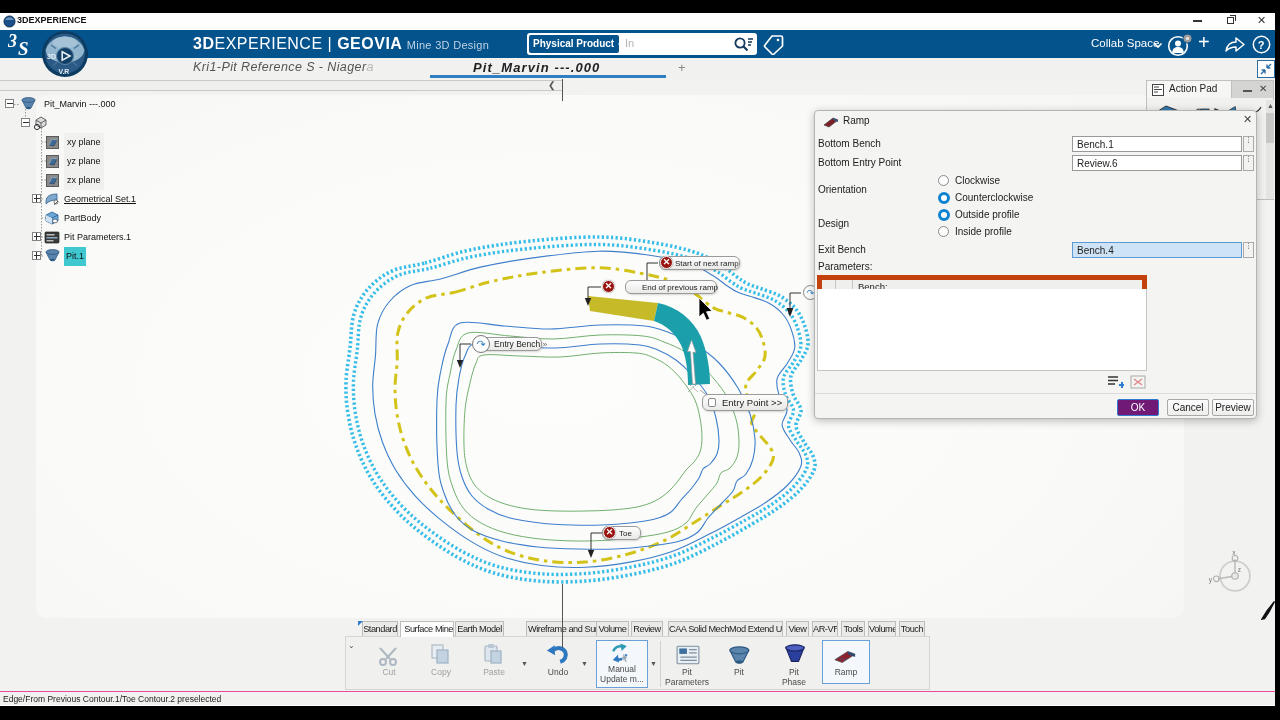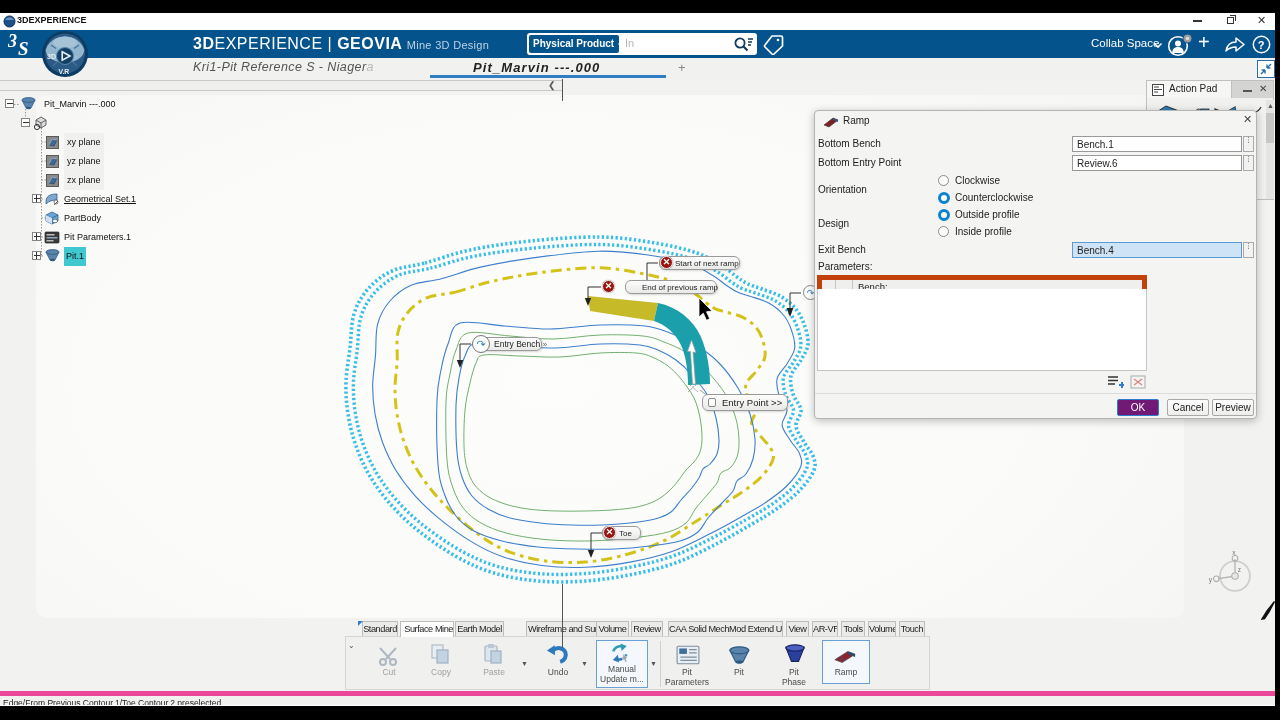--- a/index.html
+++ b/index.html
@@ -5,21 +5,21 @@
   font-family:"Liberation Sans", sans-serif; }
 #app { position:absolute; left:0; top:0; width:1280px; height:720px;padding-left:42px; }
 .abs { position:absolute; }
 
 #titlebar { left:0; top:13px; width:1275px; height:17px; background:#fefefe; }
 #titletext { left:17px; top:15px; font-size:9px; font-weight:bold; color:#111; letter-spacing:0px; }
 #bluebar { left:0; top:30px; width:1275px; height:28px; background:#04538d; }
 #tabrow { left:0; top:58px; width:1275px; height:21px; background:#f1f1f0; }
 #mainarea { left:0; top:79px; width:1275px; height:614px; background:#f2f2f1; }
 #viewport { left:36px; top:95px; width:1148px; height:523px; background:radial-gradient(ellipse 900px 500px at 45% 55%, #fdfdfc 0%, #fafaf9 55%, #f4f4f3 100%); border-radius:10px; }
-#statusbar { left:0; top:691px; width:1275px; height:14px; background:#f1f1f0; border-top:5px solid #ec4899; 
+#statusbar { left:0; top:691px; width:1275px; height:14px; background:#f1f1f0; border-top:1px solid #ec4899; 
   font-size:8.5px; color:#1a1a1a; line-height:14px; padding-left:3px; }
 #rightblack { left:1275px; top:0; width:5px; height:720px; background:#000; }
 
 #collbar { left:0; top:80px; width:563px; height:11px; background:#efefee; border-top:1px solid #c9c9c8; border-bottom:1px solid #c9c9c8; }
 
 .trow { position:absolute; height:19px; font-size:9px; color:#111; line-height:19px; white-space:nowrap; }
 .tsel { background:#2e66b8; color:#fff; padding:0 2px; }
 .thl { background:#3fc8d0; padding:0 2px; }
 .titem { background:#f0f0ef; padding:0 3px; }
 

